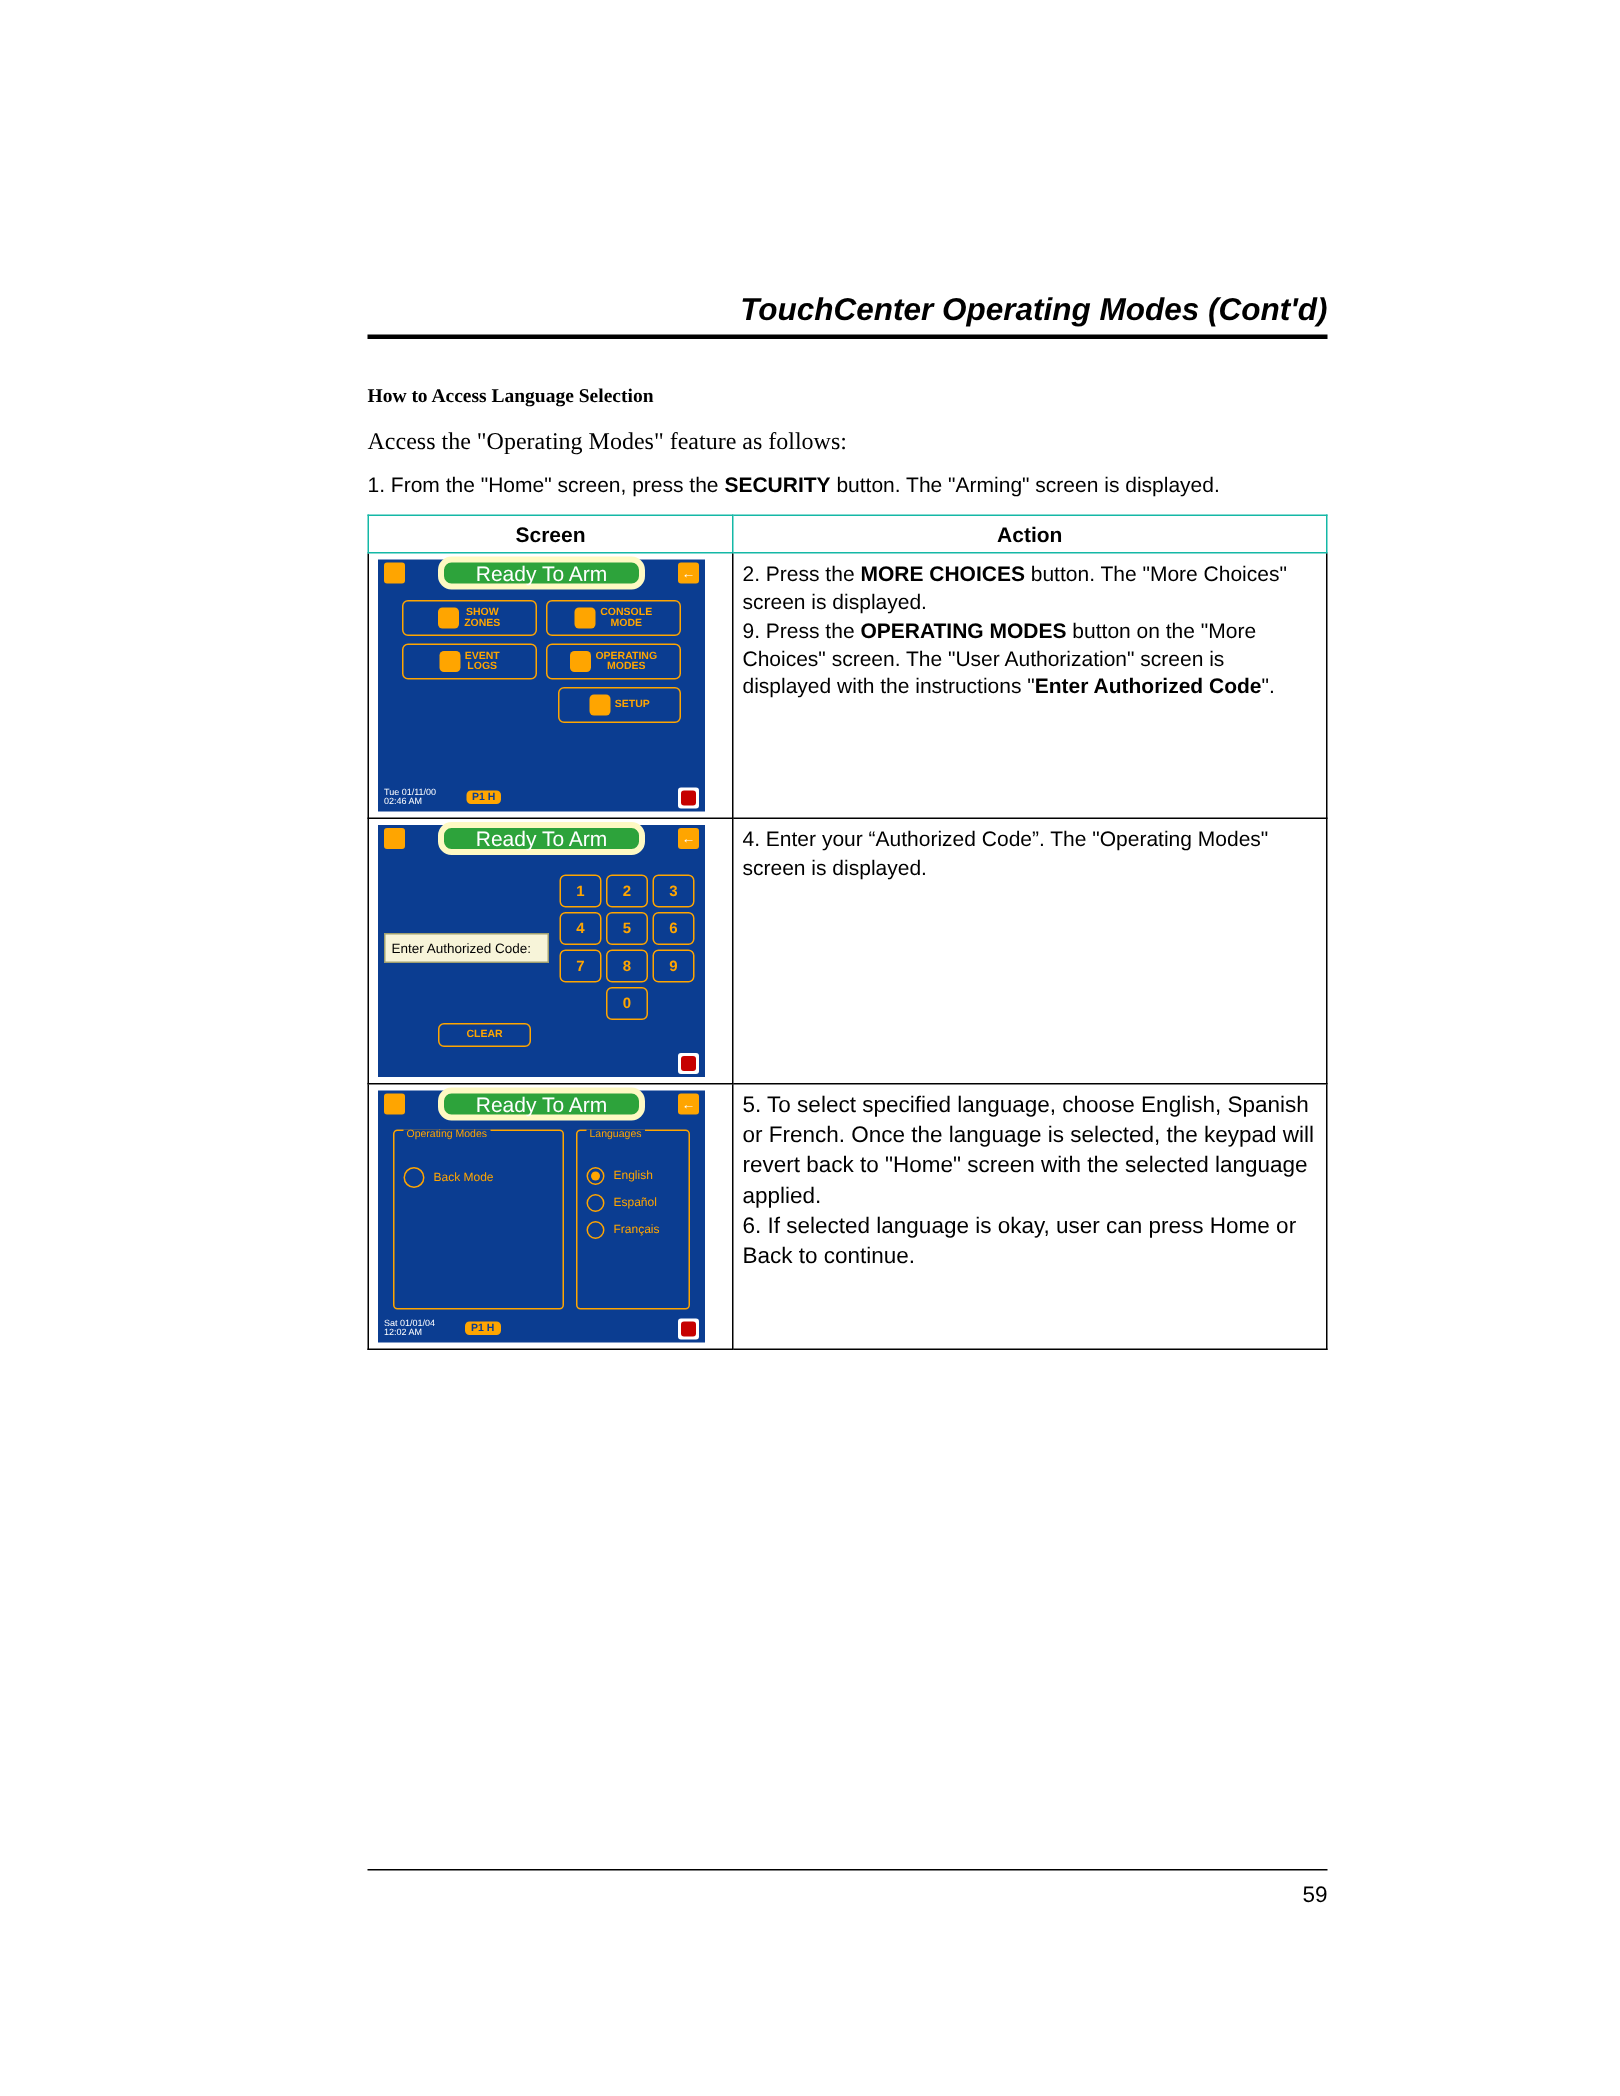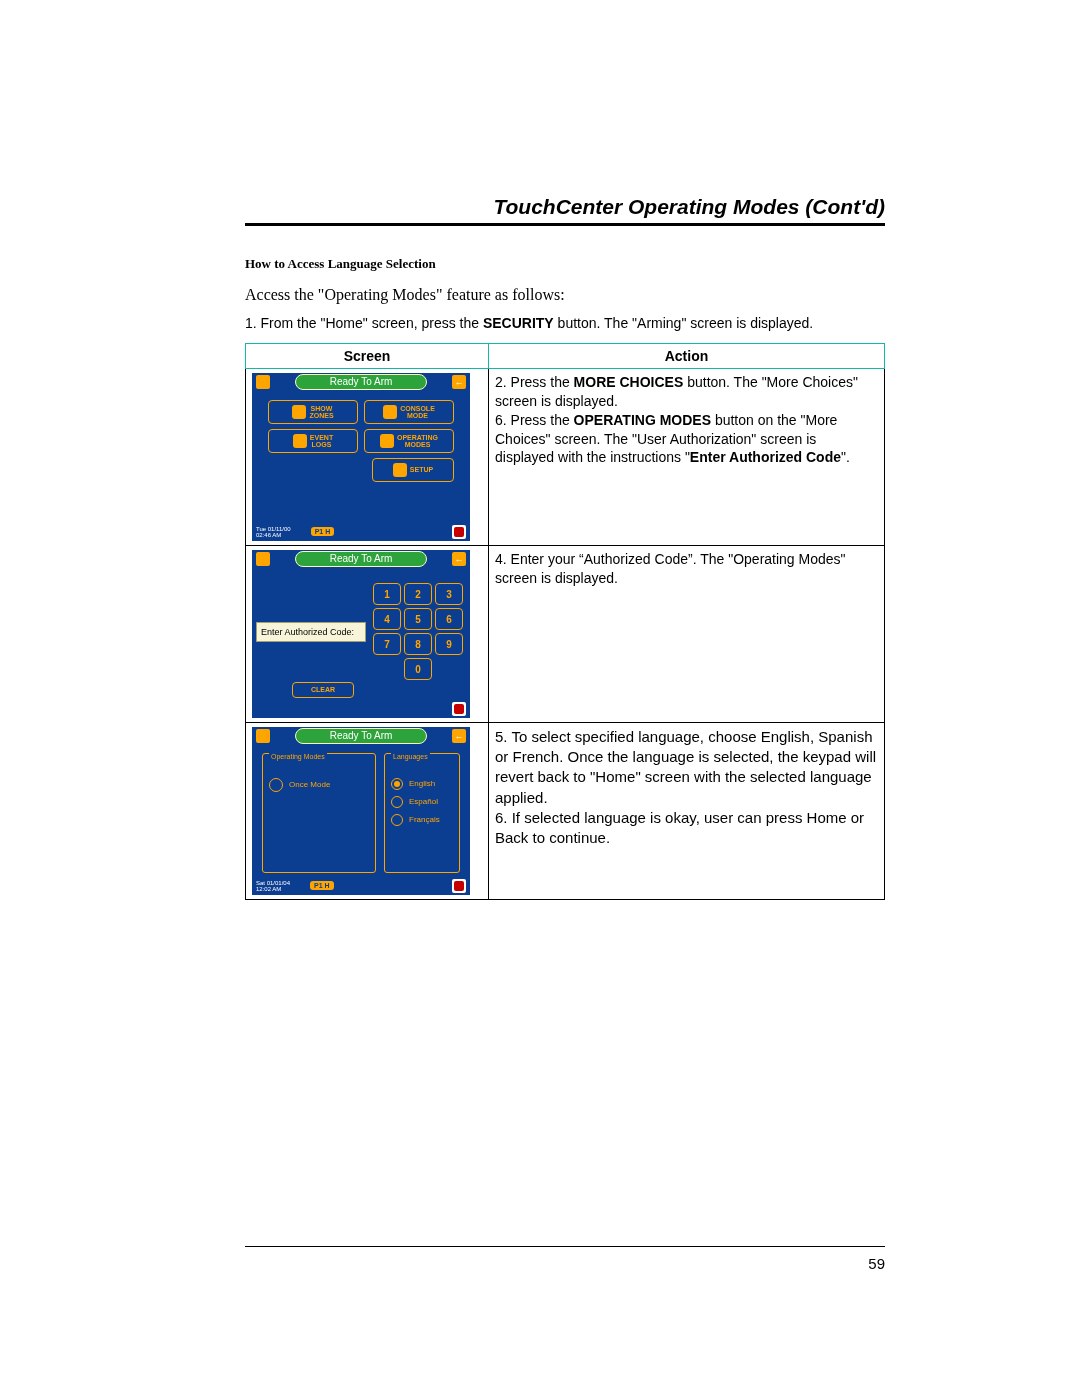--- a/index.html
+++ b/index.html
@@ -83,22 +83,22 @@
   .touch-header {
     height: 18px;
     display: flex;
     align-items: center;
     justify-content: center;
     position: relative;
   }
   .arm-pill {
     background: #2da33b;
     color: white;
-    font-size: 10px;
-    border: 1px solid #fef9c3;
+    font-size: 14px;
+    border: 4px solid #fef9c3;
     border-radius: 9px;
     height: 14px;
     width: 130px;
     line-height: 14px;
     text-align: center;
   }
   .home-ico, .back-ico {
     position: absolute;
     top: 2px;
     width: 14px; height: 14px;
@@ -350,21 +350,21 @@
           <div class="touch-footer">
             <div class="ts" style="white-space:pre-line">Tue 01/11/00
 02:46 AM</div>
             <div class="pt-tag">P1 H</div>
             <span class="panic-ico"></span>
           </div>
         </div>
       </td>
       <td class="action-cell">
         <span>2.  Press the </span><b>MORE CHOICES</b><span> button. The "More Choices" screen is displayed.</span><br>
-        <span>6.  Press the </span><b>OPERATING MODES</b><span> button on the "More Choices" screen.  The "User Authorization" screen is displayed with the instructions "</span><b>Enter Authorized Code</b><span>".</span>
+        <span>9.  Press the </span><b>OPERATING MODES</b><span> button on the "More Choices" screen.  The "User Authorization" screen is displayed with the instructions "</span><b>Enter Authorized Code</b><span>".</span>
       </td>
     </tr>
 
     <tr>
       <td class="screen-cell">
         <div class="touch">
           <div class="touch-header">
             <span class="home-ico"></span>
             <div class="arm-pill">Ready To Arm</div>
             <span class="back-ico">←</span>
@@ -403,21 +403,21 @@
           <div class="touch-header">
             <span class="home-ico"></span>
             <div class="arm-pill">Ready To Arm</div>
             <span class="back-ico">←</span>
           </div>
           <div class="touch-body s3body">
             <div class="group opmodes">
               <div class="group-title">Operating Modes</div>
               <div class="radio-row">
                 <span class="radio-dot circle"></span>
-                <span>Once Mode</span>
+                <span>Back Mode</span>
               </div>
             </div>
             <div class="group langs">
               <div class="group-title">Languages</div>
               <div class="radio-row">
                 <span class="radio-dot sel"></span>
                 <span>English</span>
               </div>
               <div class="radio-row">
                 <span class="radio-dot"></span>

